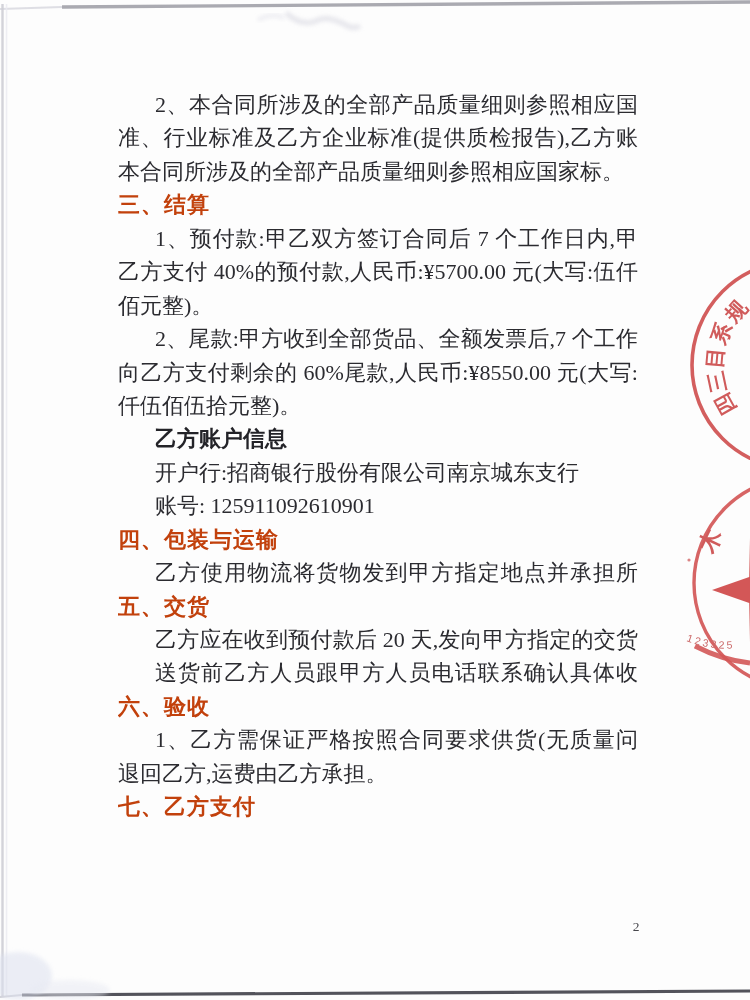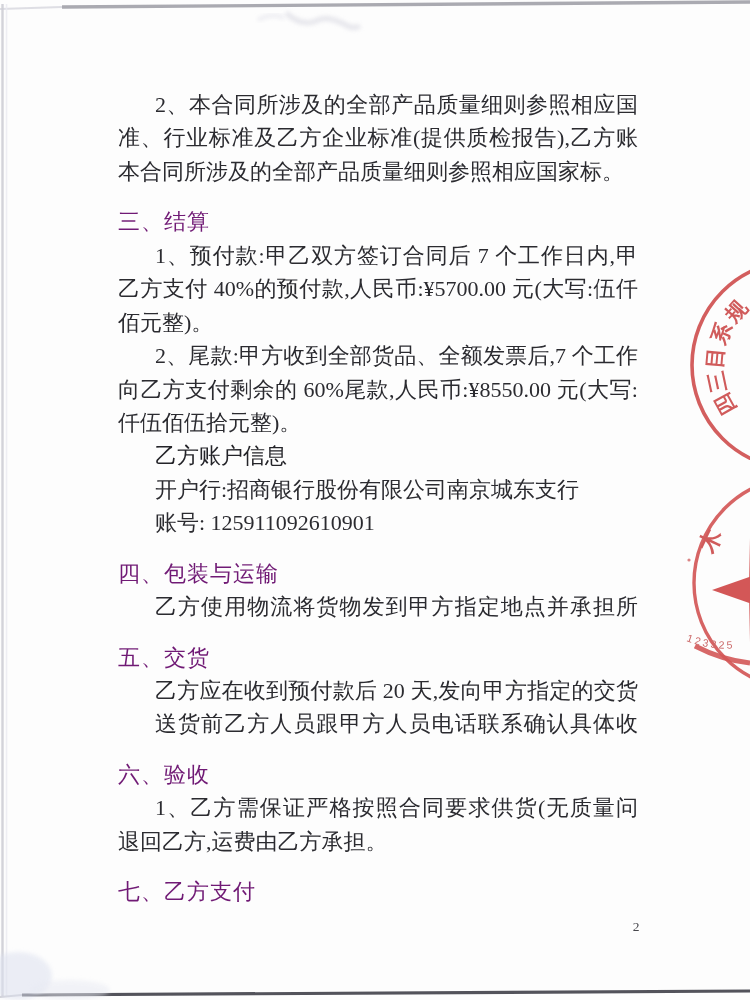--- a/index.html
+++ b/index.html
@@ -20,22 +20,22 @@
   .line{
     height:33.45px;line-height:33.45px;font-size:22px;
     overflow:hidden;white-space:nowrap;
   }
   .line.fill{
     white-space:normal;
     text-align:justify;text-align-last:justify;
     text-justify:inter-character;
   }
   .line.para-first{padding-left:37px;}
-  .line.heading{font-weight:400;color:#701a75;letter-spacing:1px;margin-top:17px;}
-  .line.bold{font-weight:400;color:#232328;}
+  .line.heading{font-weight:700;color:#c2410c;letter-spacing:1px;}
+  .line.bold{font-weight:700;color:#232328;}
   .page-number{
     position:absolute;left:626px;top:919px;width:20px;
     font-size:13.5px;color:#46464c;text-align:center;
   }
   .stamp{position:absolute;pointer-events:none;}
   .stamp-top{left:655px;top:260px;width:95px;height:200px;}
   .stamp-bottom{left:655px;top:470px;width:95px;height:215px;}
   .stamp svg, .artifacts svg{display:block;}
 </style>
 </head>

